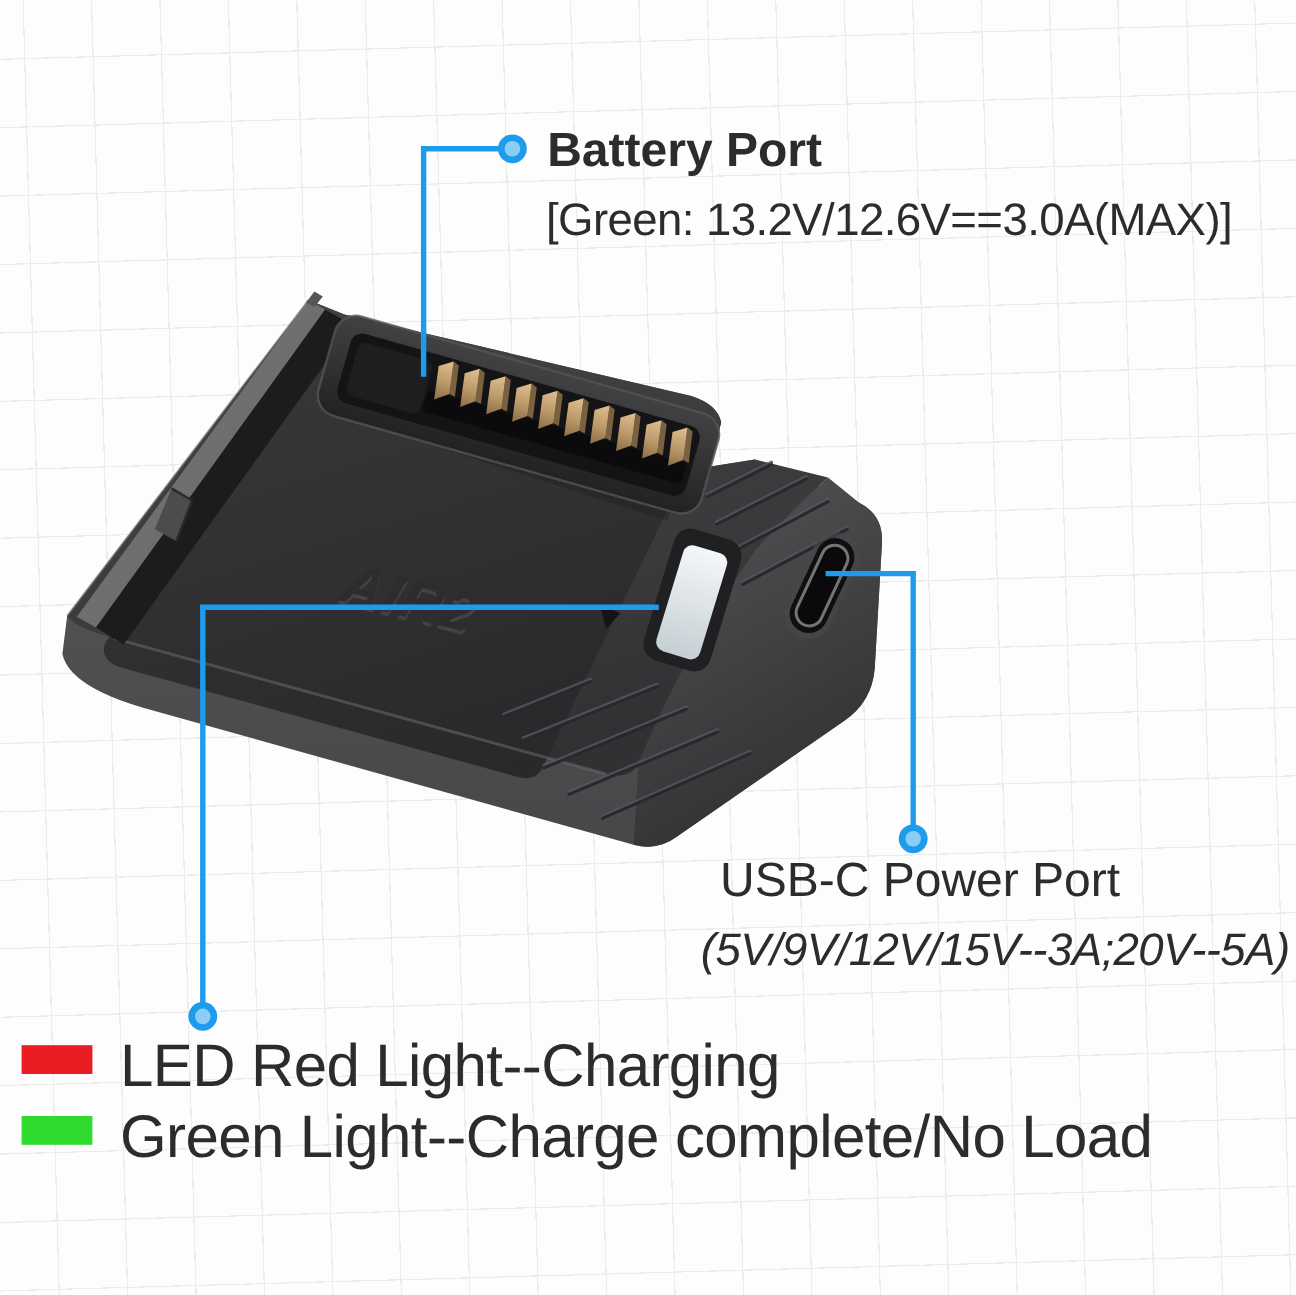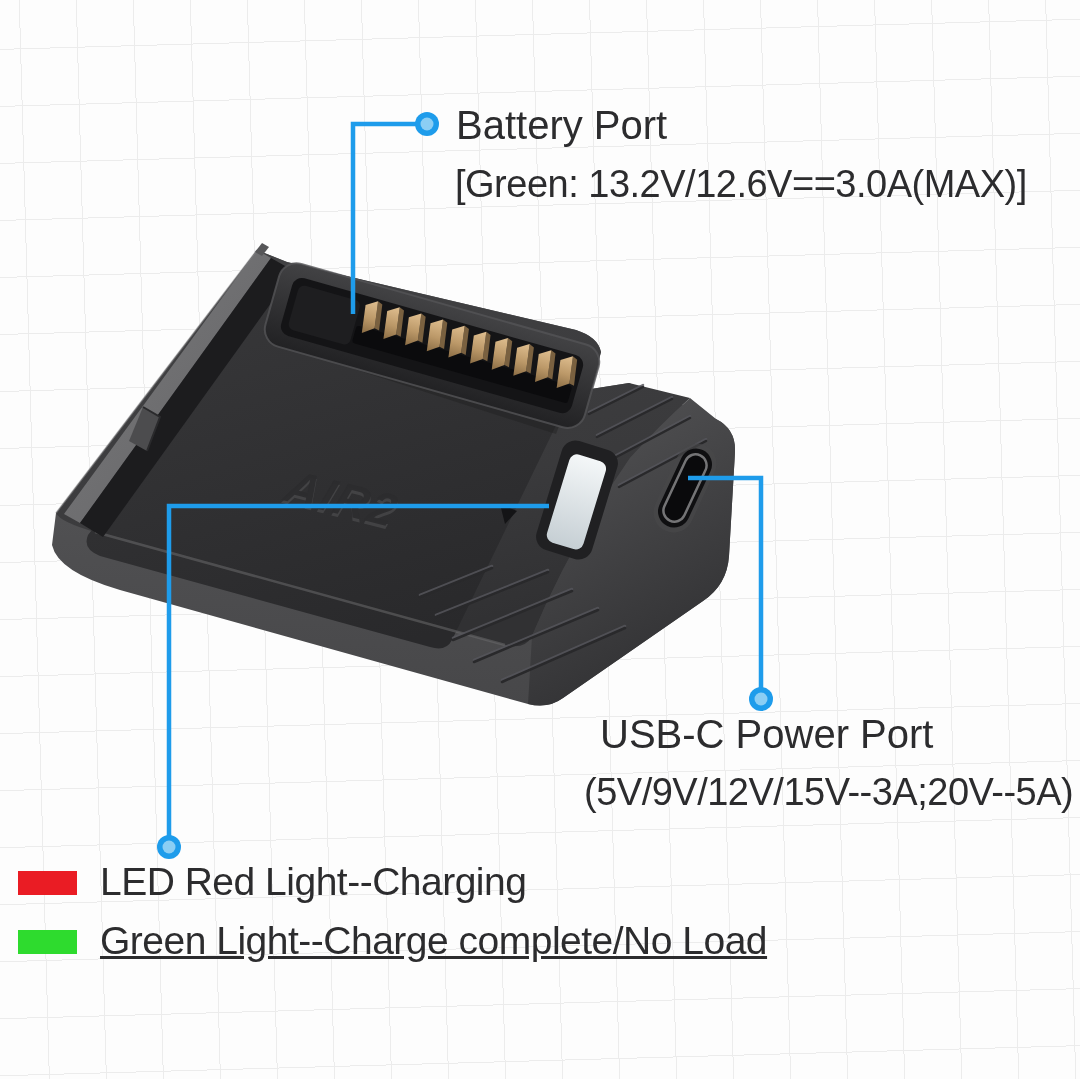--- a/index.html
+++ b/index.html
@@ -15,21 +15,21 @@
       repeating-linear-gradient(90deg,#ececec 0,#ececec 1px,transparent 1px,transparent 57px);
     transform:rotate(-1.6deg);
     z-index:0;
   }
   svg.scene{position:absolute;left:0;top:0;z-index:1;}
   .label{
     position:absolute;color:#2c2c2e;white-space:nowrap;z-index:2;line-height:1.15;
   }
   .t40{font-size:40px;}
   .t38{font-size:38px;letter-spacing:-0.5px;}
-  .t39{font-size:39px;letter-spacing:-0.5px;}
+  .t39{font-size:50px;letter-spacing:-0.5px;}
   .swatch{position:absolute;width:59px;height:24px;z-index:2;}
   .swatch.red{background:#ea1c24;left:18px;top:871px;}
   .swatch.green{background:#2edb2e;left:18px;top:930px;}
 </style>
 </head>
 <body>
 
 <div class="grid-layer"></div>
 
 <svg class="scene" width="1080" height="1079" viewBox="0 0 1080 1079">
@@ -168,23 +168,23 @@
       <circle cx="761" cy="699" r="12" fill="#1e9ceb"></circle>
         <circle cx="761" cy="699" r="6.5" fill="#8bcef4"></circle>
     </g>
     <g>
       <circle cx="169" cy="847" r="12" fill="#1e9ceb"></circle>
         <circle cx="169" cy="847" r="6.5" fill="#8bcef4"></circle>
     </g>
   </g>
 </svg>
 
-<div class="label t40" style="left:456px;top:102px;">Battery Port</div>
+<div class="label t40" style="left:456px;top:102px;font-weight:bold;">Battery Port</div>
 <div class="label t38" style="left:455px;top:163px;">[Green: 13.2V/12.6V==3.0A(MAX)]</div>
 
 <div class="label t40" style="left:600px;top:711px;">USB-C Power Port</div>
-<div class="label t38" style="left:584px;top:771px;">(5V/9V/12V/15V--3A;20V--5A)</div>
+<div class="label t38" style="left:584px;top:771px;font-style:italic;">(5V/9V/12V/15V--3A;20V--5A)</div>
 
 <div class="swatch red"></div>
 <div class="label t39" style="left:100px;top:860px;">LED Red Light--Charging</div>
 
 <div class="swatch green"></div>
-<div class="label t39" style="left:100px;top:919px;text-decoration:underline;">Green Light--Charge complete/No Load</div>
+<div class="label t39" style="left:100px;top:919px;">Green Light--Charge complete/No Load</div>
 
 </body></html>

